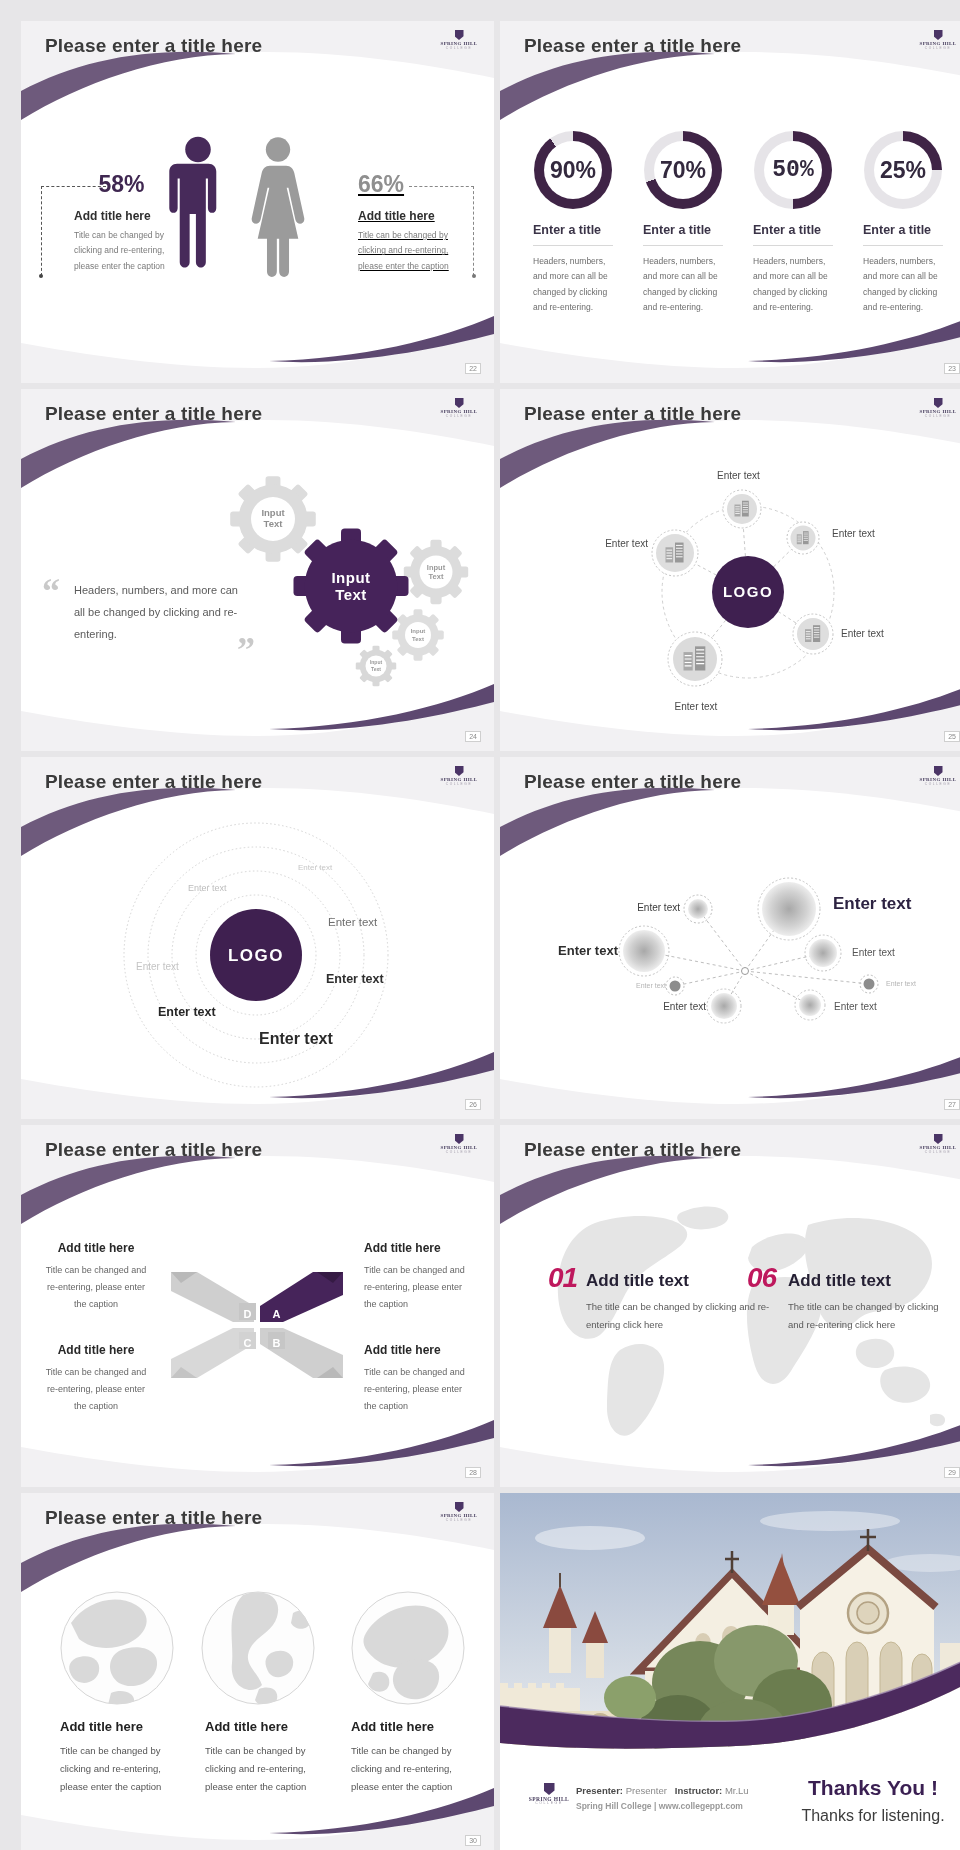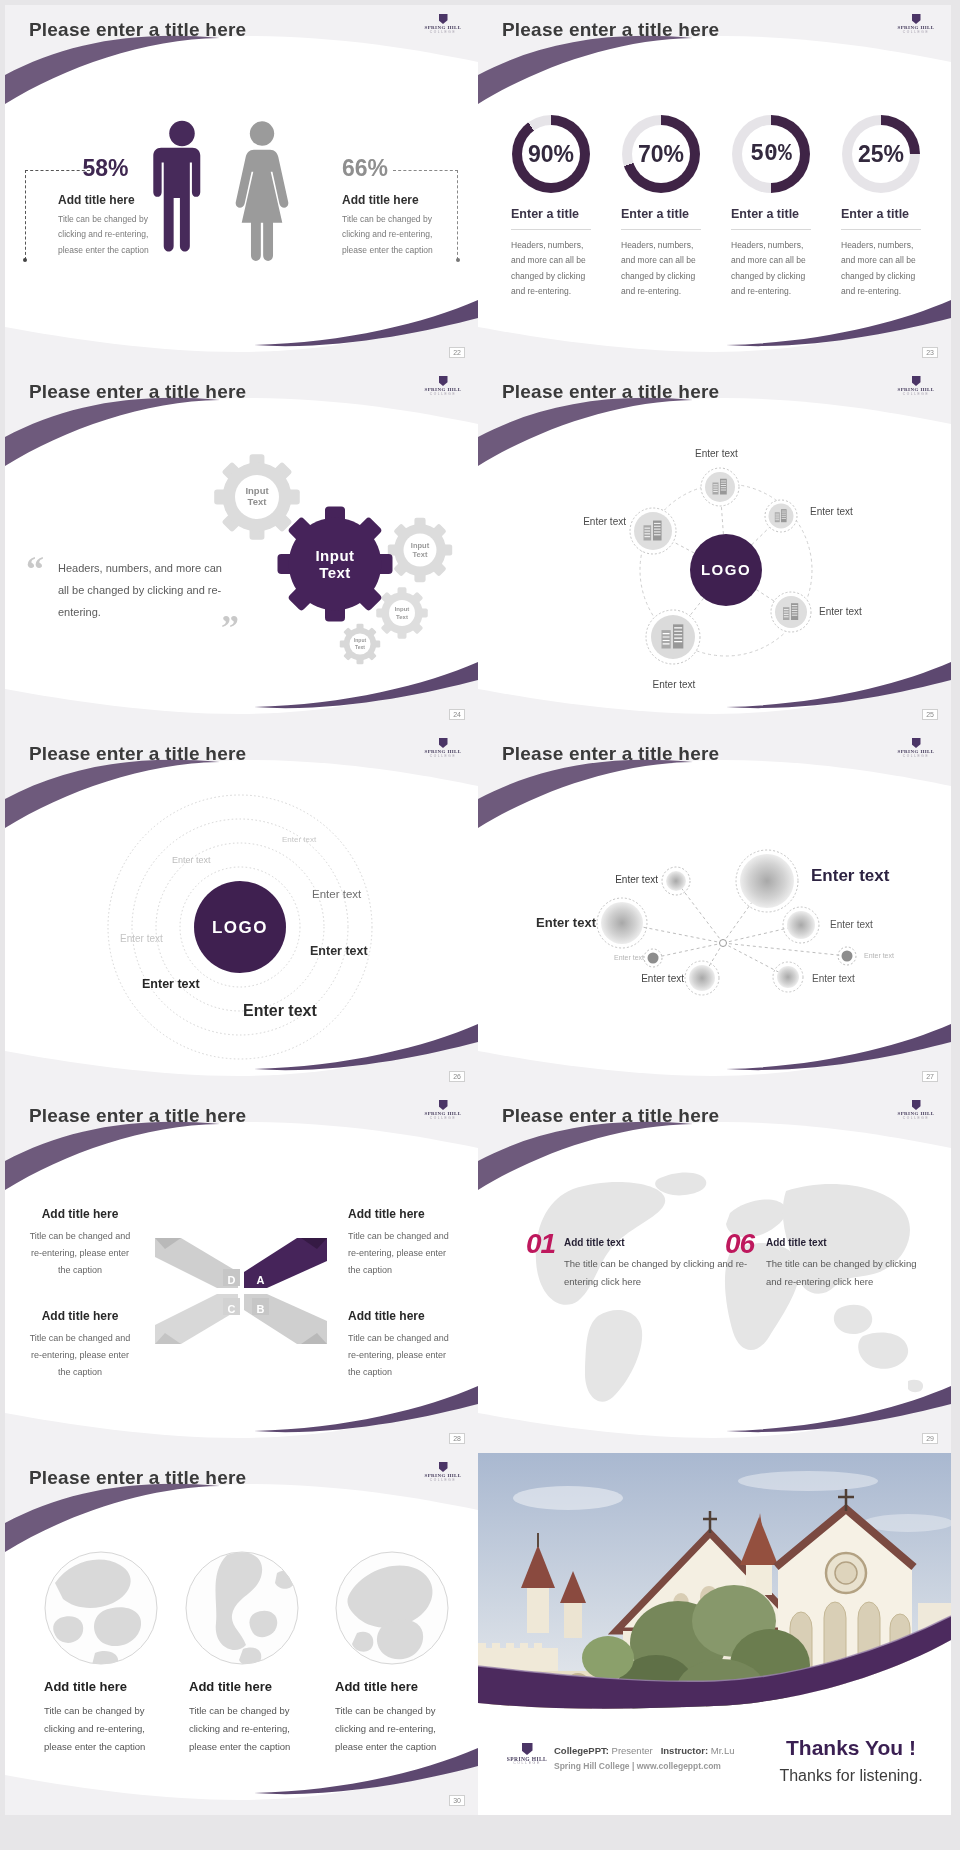--- a/index.html
+++ b/index.html
@@ -1,17 +1,17 @@
 <!DOCTYPE html>
 <html><head>
 <meta charset="utf-8">
 <style>
   html,body{margin:0;padding:0;background:#e7e6e8;font-family:"Liberation Sans",sans-serif;}
-  #board{width:960px;height:1850px;box-sizing:border-box;padding:5px;display:grid;
-    grid-template-columns:473px 473px;grid-auto-rows:362px;gap:0;background:#e7e6e8;}
+  #board{width:960px;height:1850px;box-sizing:border-box;padding:21px;display:grid;
+    grid-template-columns:473px 473px;grid-auto-rows:362px;gap:6px;background:#e7e6e8;}
   .slide{position:relative;background:#f2f1f3;overflow:hidden;}
   .abs{position:absolute;}
   svg{display:block;}
   .frame{position:absolute;inset:0;}
   .stitle{position:absolute;left:24px;top:14px;font-size:19px;font-weight:600;color:#3a3a3a;letter-spacing:.2px;}
   .logo{position:absolute;right:12px;top:9px;width:46px;text-align:center;line-height:1.1;}
   .logo .shield{width:9px;height:10px;margin:0 auto;background:#4b3566;clip-path:polygon(0 0,100% 0,100% 62%,50% 100%,0 62%);}
   .logo .lname{font-family:"Liberation Serif",serif;font-size:5px;font-weight:700;color:#4a4060;letter-spacing:.4px;margin-top:1px;}
   .logo .lsub{font-size:3.2px;color:#a09aa8;letter-spacing:1.6px;}
   .pagenum{position:absolute;right:13px;bottom:9px;font-size:7px;color:#8a8a8a;background:#fff;border:1px solid #cfcfcf;padding:1px 3px;line-height:1;}
@@ -38,21 +38,21 @@
   
   .lbl{position:absolute;white-space:nowrap;}
   
   .fourblk{position:absolute;width:106px;}
   .fourblk .atitle{font-size:12px;font-weight:700;color:#282828;}
   .fourblk .cap{font-size:9px;color:#666;line-height:1.9;margin-top:7px;}
   .ta-r{text-align:center;}
   
   .numblk{position:absolute;}
   .bignum{font-size:28px;font-weight:800;font-style:italic;color:#be185d;letter-spacing:-1px;}
-  .ntitle{font-size:10px;font-weight:700;color:#241f33;}
+  .ntitle{font-size:17px;font-weight:700;color:#241f33;}
   .ncap{font-size:9.5px;color:#5a5a5a;line-height:1.9;margin-top:7px;width:215px;}
   
   .gblk{position:absolute;width:120px;}
   .gblk .atitle{font-size:13px;font-weight:700;color:#222;}
   .gblk .cap{font-size:9.5px;color:#555;line-height:1.9;margin-top:8px;}
   
   .presline{font-size:9.5px;color:#8a8a8a;}
   .presline b{color:#4a4a4a;font-weight:700;}
   .presline2{font-size:8.5px;color:#999;margin-top:5px;font-weight:600;}
   .thanksblk{position:absolute;right:14px;top:283px;width:172px;text-align:center;}
@@ -84,21 +84,21 @@
     </div>
     <svg class="abs" style="left:148px;top:114px;" width="58" height="152" viewBox="0 0 100 260">
       <circle cx="50" cy="24" r="22" fill="#472a5a"></circle>
       <path d="M30 54h40c9 0 15 6 15 15v70c0 12-16 12-16 0V82h-4v160c0 14-19 14-19 0v-92h-12v92c0 14-19 14-19 0V82h-4v57c0 12-16 12-16 0V69c0-9 6-15 15-15z" fill="#472a5a" transform="translate(5,0) scale(0.9)"></path>
     </svg>
     <svg class="abs" style="left:228px;top:114px;" width="58" height="152" viewBox="0 0 100 260">
       <circle cx="50" cy="24" r="21" fill="#9b9b9b"></circle>
       <path d="M36 52h28c8 0 12 5 14 12l17 77c3 12-12 15-15 4l-12-55h-3l20 88H69v56c0 13-17 13-17 0v-56h-4v56c0 13-17 13-17 0v-56H15l20-88h-3L20 145c-3 11-18 8-15-4l17-77c2-7 6-12 14-12z" fill="#9b9b9b"></path>
     </svg>
     <div class="bracketR"></div>
-    <div class="statblk" style="left:337px;top:150px;width:96px;">
+    <div class="statblk" style="left:337px;top:150px;width:96px;text-decoration:underline;">
       <div class="pct" style="color:#8f8f8f;">66%</div>
       <div class="atitle">Add title here</div>
       <div class="cap">Title can be changed by clicking and re-entering, please enter the caption</div>
     </div>
     <div class="pagenum">22</div>
   </div>
 
   <div class="slide">
     <svg class="frame" viewBox="0 0 473 362" preserveAspectRatio="none">
       <path d="M0,97 C70,52 150,31 245,31 C330,31 410,44 473,57 L473,302 C410,327 330,347 235,347 C150,347 60,333 0,322 Z" fill="#ffffff"></path>
@@ -574,21 +574,21 @@
       <path d="M0,213 C80,222 160,230 236,228 C320,225 410,195 473,163 L473,187 C410,222 320,250 236,253 C160,256 80,258 0,250 Z" fill="#4c2a5e"></path>
       <path d="M0,213 C80,222 160,230 236,228 C320,225 410,195 473,163" fill="none" stroke="#9b86ae" stroke-width="1.5" opacity="0.8"></path>
     </svg>
     <div class="logo" style="left:24px;right:auto;top:290px;width:50px;">
       <div class="shield" style="width:11px;height:12px;"></div>
       <div class="lname" style="font-size:5.5px;">SPRING HILL</div>
       <div class="lsub" style="font-size:3.5px;">COLLEGE</div>
     </div>
     <div class="abs" style="left:76px;top:292px;">
       <div class="presline">
-        <b>CollegePPT:</b>
+        <b>Presenter:</b>
         <span>Presenter</span>
         &nbsp;&nbsp;<b>Instructor:</b>
         <span>Mr.Lu</span>
       </div>
       <div class="presline2">
         <span>Spring Hill College</span>
         <span>|</span>
         <span>www.collegeppt.com</span>
       </div>
     </div>

